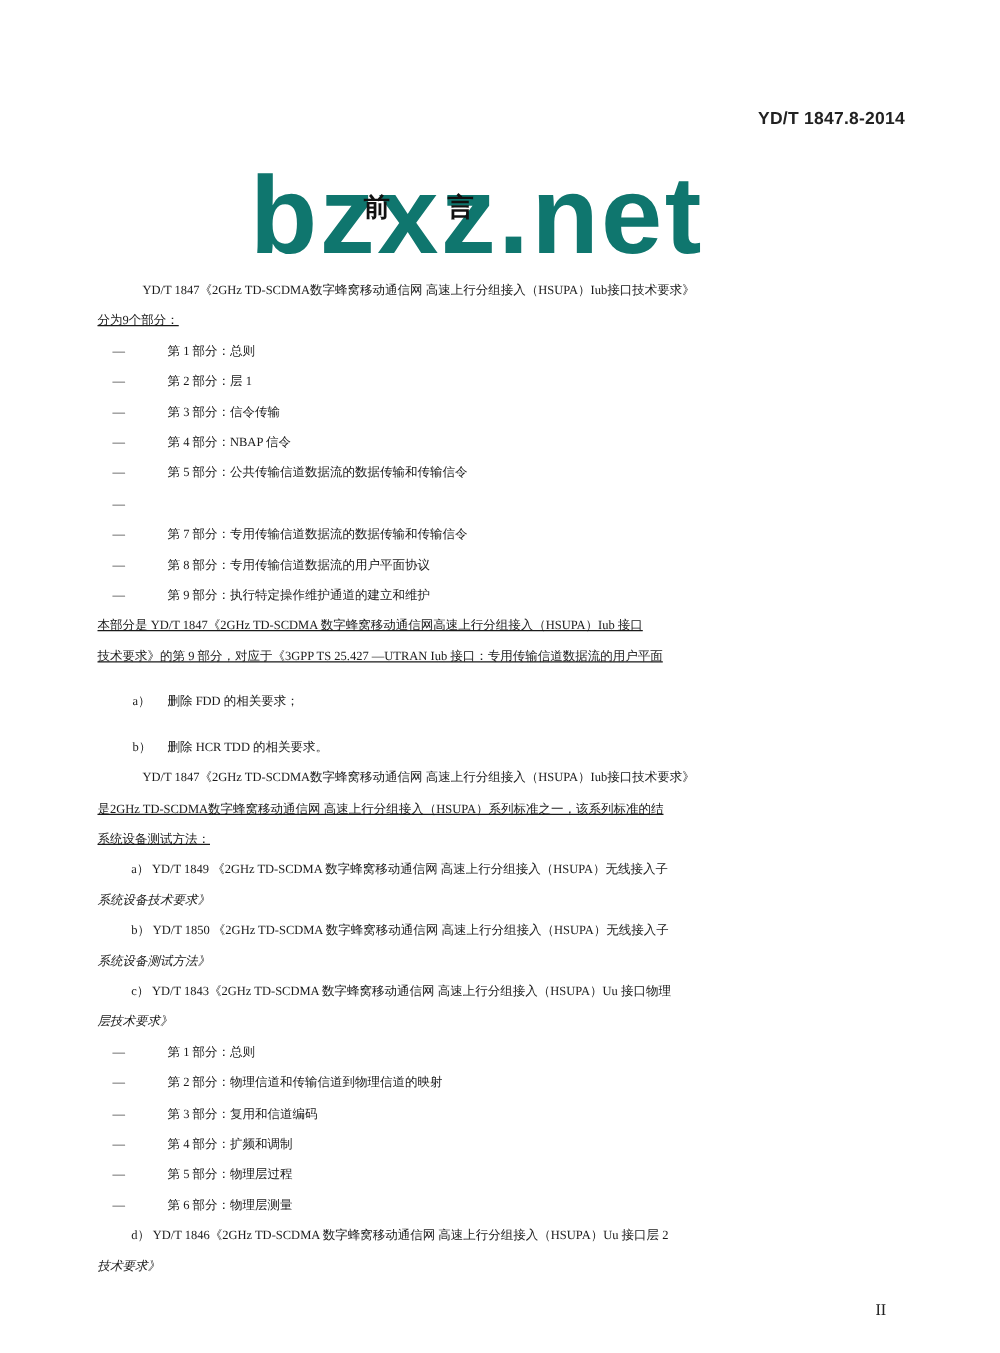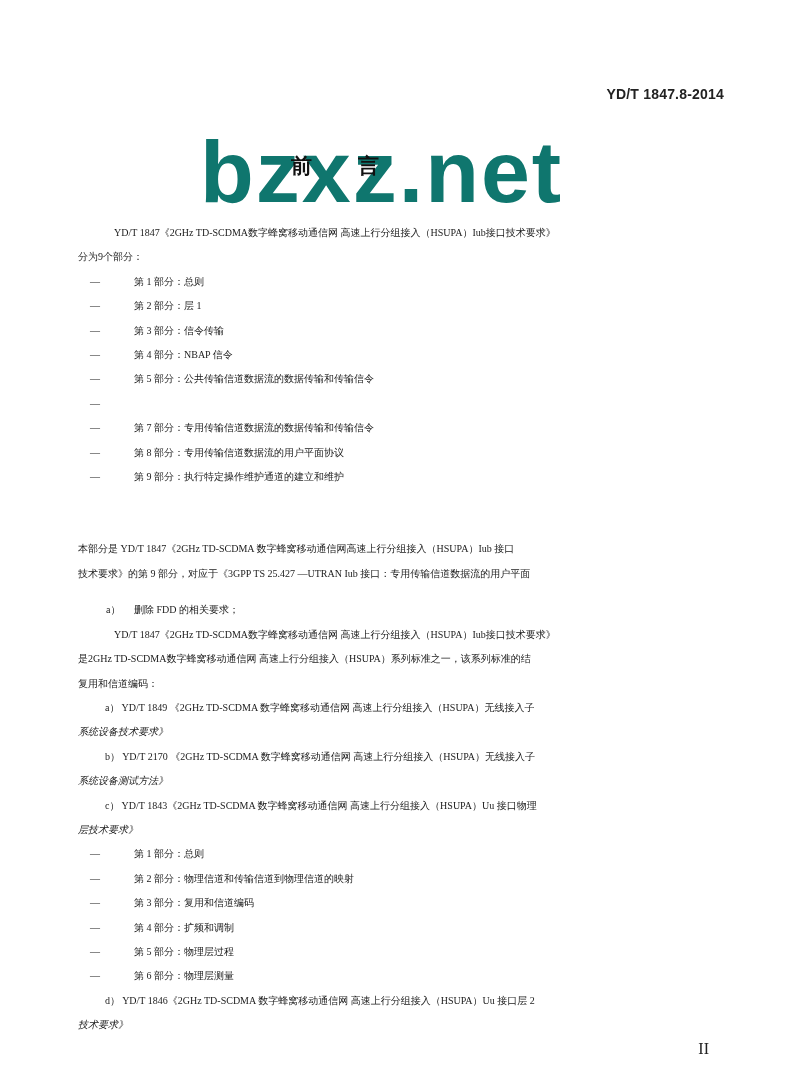--- a/index.html
+++ b/index.html
@@ -26,29 +26,29 @@
     font-size: 21px; color: #111; z-index: 1; letter-spacing: 0;
   }
   .title span { display: inline-block; }
   .title .gap { width: 46px; }
   .body {
     position: absolute; left: 88px; top: 221px; width: 640px; z-index: 1;
     font-size: 10px; line-height: 24.4px;
   }
   .p { margin: 0; }
   .indent { text-indent: 26px; }
-  .noindent { margin-left: -10px; }
+  .noindent { margin-left: -10px; text-decoration: underline; }
   .dash-item { display: flex; padding-left: 2px; }
   .dash-item .dash { width: 44px; flex: none; }
   .alpha { padding-left: 18px; margin-top: 12px; }
   .alpha .lbl { display: inline-block; width: 28px; }
   .ref { text-indent: 17px; }
   .ref2 { margin-left: -10px; font-style: italic; }
   .page-num {
-    position: absolute; right: 91px; top: 1040px; font-size: 16px; color: #222;
+    position: absolute; right: 91px; top: 1040px; font-size: 13px; color: #222;
   }
 </style>
 </head>
 <body>
 
 <div class="std-code">YD/T 1847.8-2014</div>
 <div class="watermark">bzxz.net</div>
 
 <div class="title">
   <span>前</span><span class="gap"></span><span>言</span>
@@ -89,35 +89,36 @@
     <div class="dash-item">
         <span class="dash">—</span>
         <span>第 8 部分：专用传输信道数据流的用户平面协议</span>
       </div>
     <div class="dash-item">
         <span class="dash">—</span>
         <span>第 9 部分：执行特定操作维护通道的建立和维护</span>
       </div>
   </div>
 
-  <p class="p noindent" style="text-indent:0;margin-top:48px;">本部分是 YD/T 1847《2GHz TD-SCDMA 数字蜂窝移动通信网高速上行分组接入（HSUPA）Iub 接口</p>
+  <p class="p noindent" style="text-indent:0;">本部分是 YD/T 1847《2GHz TD-SCDMA 数字蜂窝移动通信网高速上行分组接入（HSUPA）Iub 接口</p>
   <p class="p noindent">技术要求》的第 9 部分，对应于《3GPP TS 25.427  —UTRAN Iub 接口：专用传输信道数据流的用户平面</p>
 
   <div class="alpha"><span class="lbl">a）</span><span>删除 FDD 的相关要求；</span></div>
+  <div class="alpha"><span class="lbl">b）</span><span>删除 HCR TDD 的相关要求。</span></div>
 
   <p class="p indent">YD/T 1847《2GHz TD-SCDMA数字蜂窝移动通信网  高速上行分组接入（HSUPA）Iub接口技术要求》</p>
   <p class="p noindent">是2GHz TD-SCDMA数字蜂窝移动通信网  高速上行分组接入（HSUPA）系列标准之一，该系列标准的结</p>
-  <p class="p noindent">复用和信道编码：</p>
+  <p class="p noindent">系统设备测试方法：</p>
 
   <div>
     <p class="p ref"><span>a）</span> <span>YD/T 1849 《2GHz TD-SCDMA 数字蜂窝移动通信网  高速上行分组接入（HSUPA）无线接入子</span></p>
     <p class="p ref2">系统设备技术要求》</p>
   </div>
   <div>
-    <p class="p ref"><span>b）</span> <span>YD/T 2170 《2GHz TD-SCDMA 数字蜂窝移动通信网  高速上行分组接入（HSUPA）无线接入子</span></p>
+    <p class="p ref"><span>b）</span> <span>YD/T 1850 《2GHz TD-SCDMA 数字蜂窝移动通信网  高速上行分组接入（HSUPA）无线接入子</span></p>
     <p class="p ref2">系统设备测试方法》</p>
   </div>
   <div>
     <p class="p ref"><span>c）</span> <span>YD/T 1843《2GHz TD-SCDMA 数字蜂窝移动通信网  高速上行分组接入（HSUPA）Uu 接口物理</span></p>
     <p class="p ref2">层技术要求》</p>
   </div>
 
   <div>
     <div class="dash-item">
         <span class="dash">—</span>

